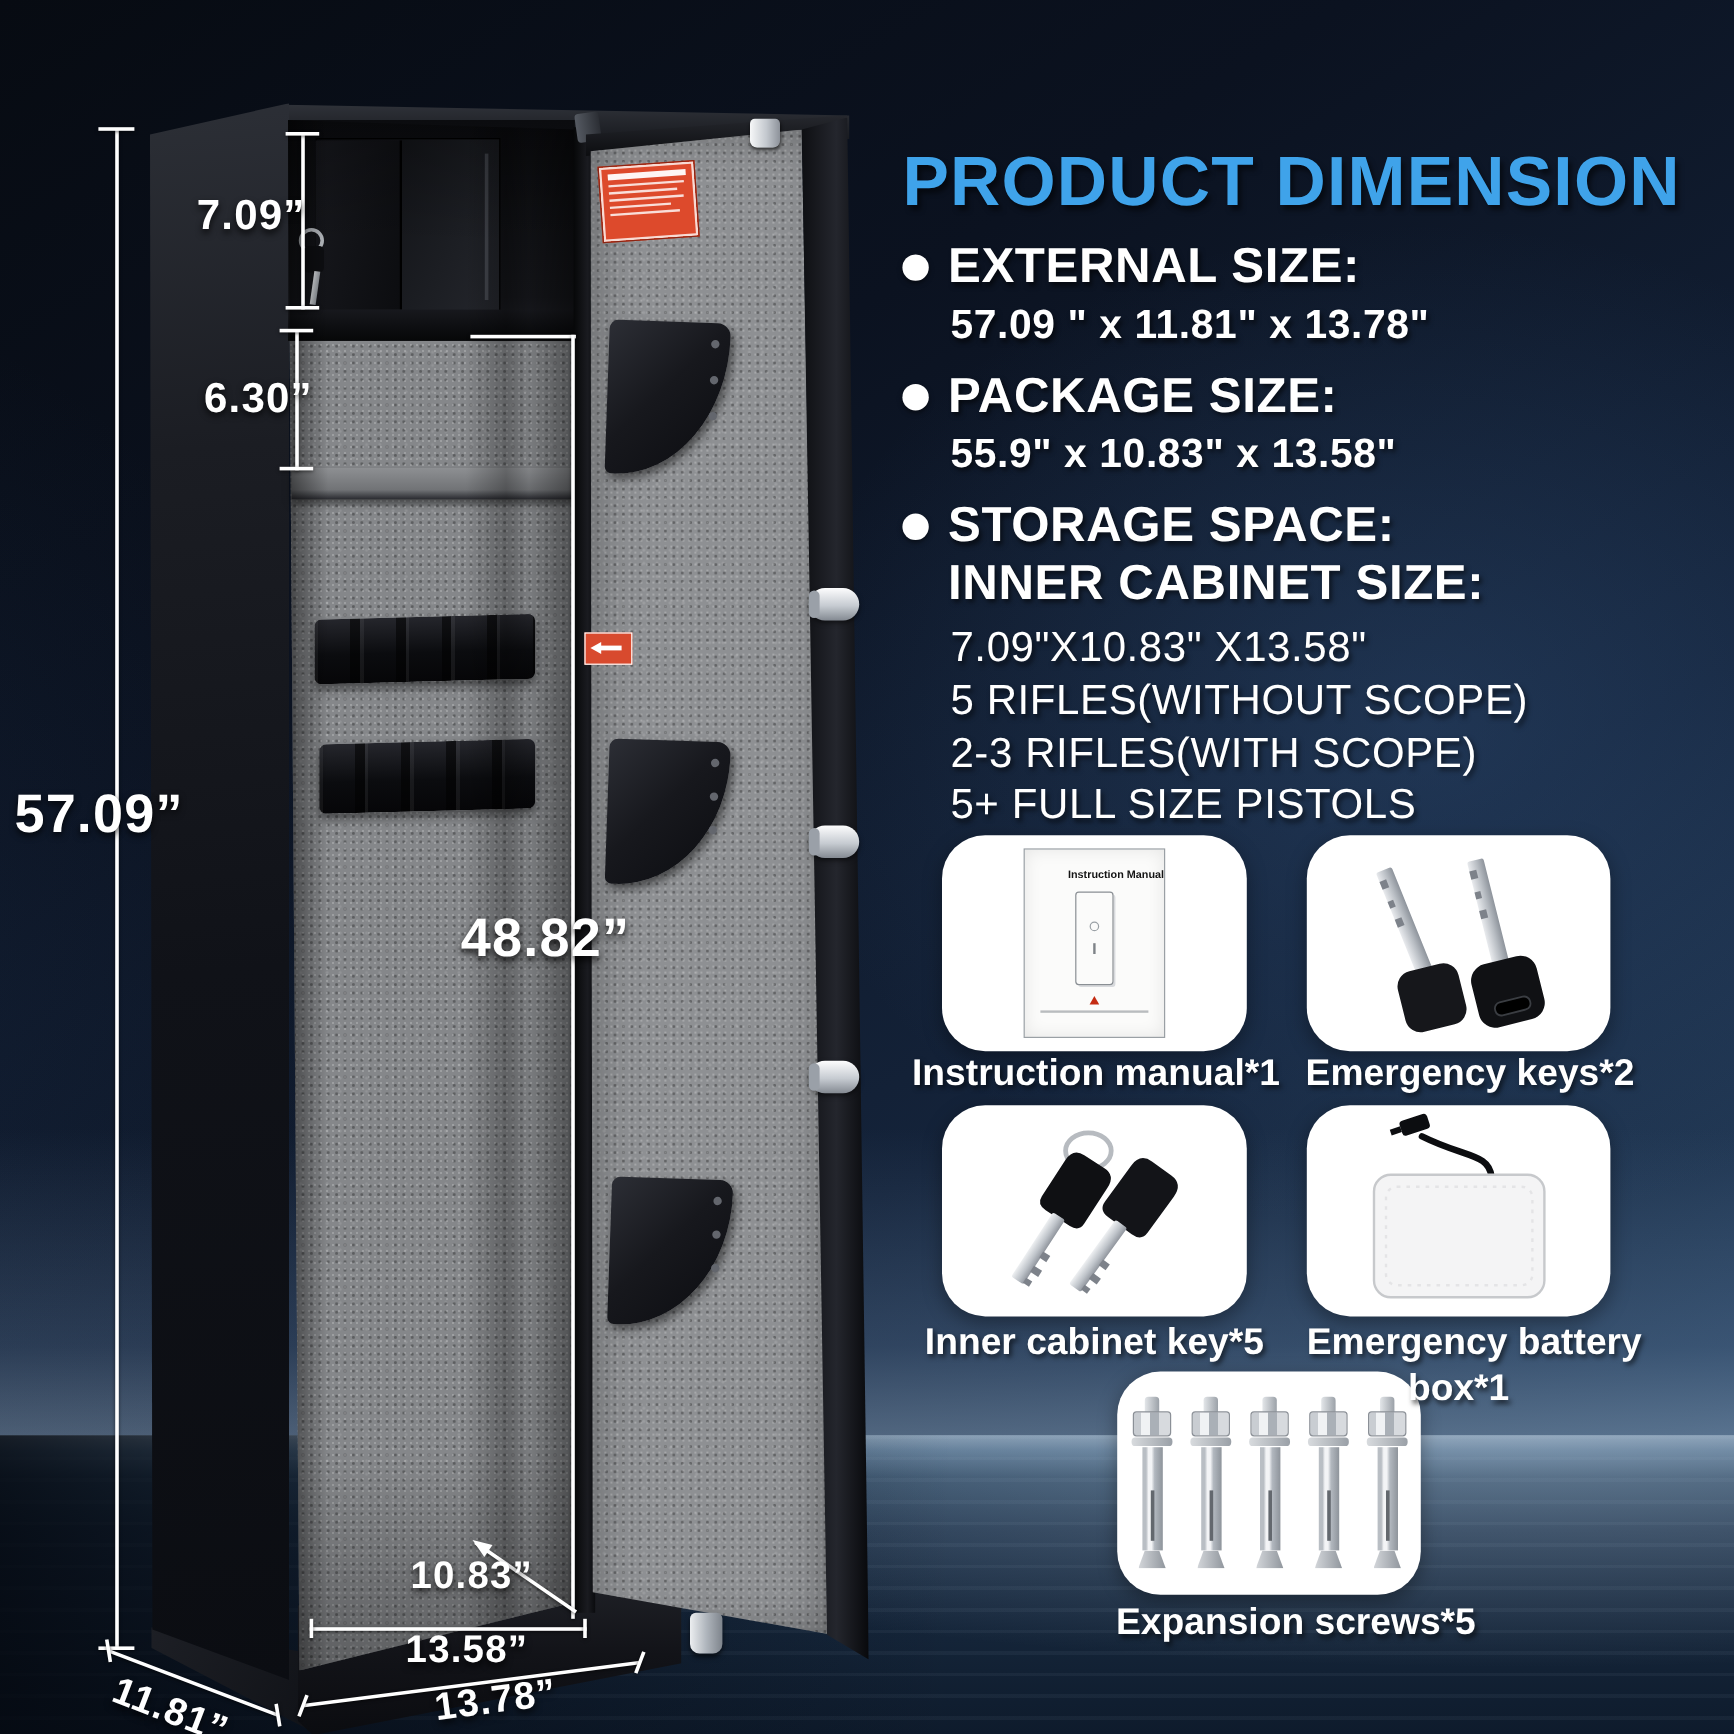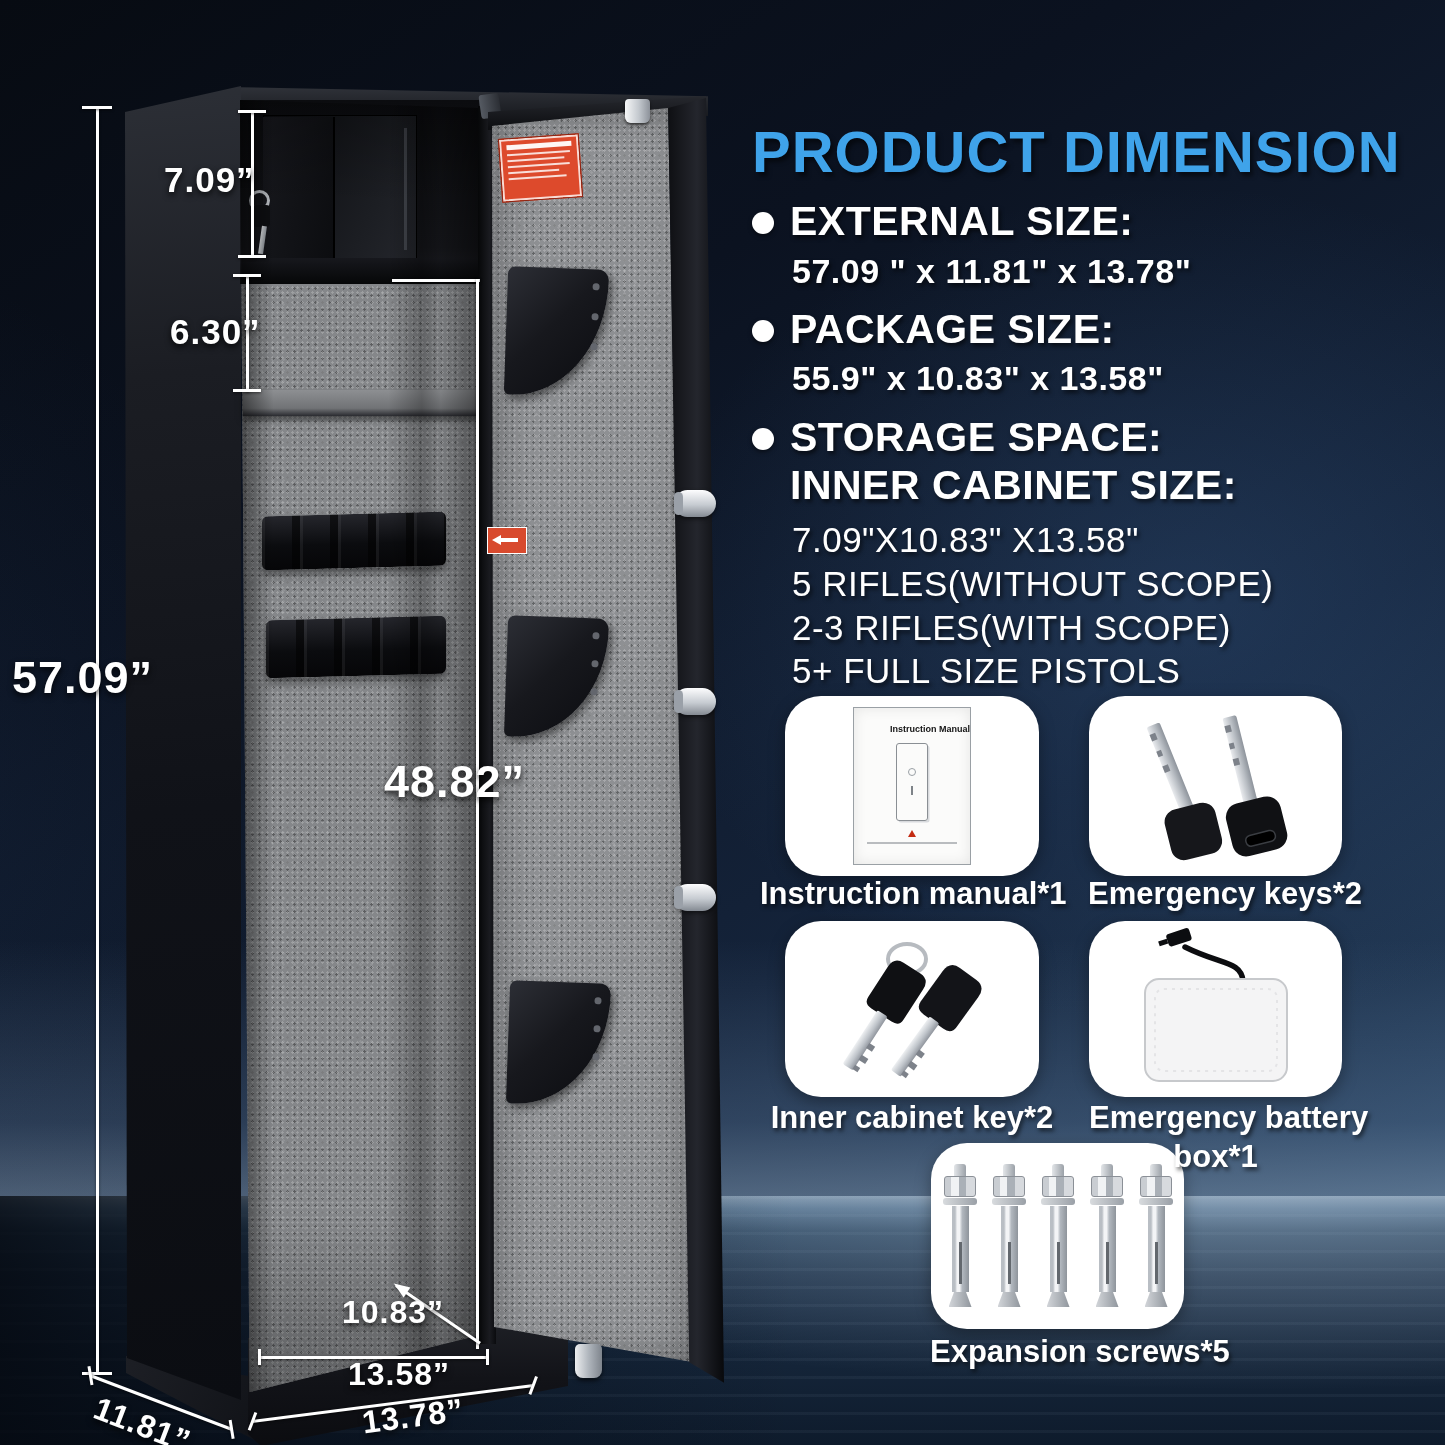--- a/index.html
+++ b/index.html
@@ -229,21 +229,21 @@
   <div class="dlabel" style="left:384px;top:756px;">48.82”</div>
 
   <div class="dline diag" style="left:396px;top:1284px;width:102px;transform:rotate(34.5deg);">
     <span class="arrow-left"></span>
   </div>
   <div class="dlabel" style="left:342px;top:1294px;font-size:32px;">10.83”</div>
 
   <div class="dline" style="left:258px;top:1356px;width:231px;height:3px;"></div>
   <div class="dline tick-v" style="left:258px;top:1349px;"></div>
   <div class="dline tick-v" style="left:486px;top:1349px;"></div>
-  <div class="dlabel" style="left:348px;top:1356px;font-size:32px;">13.58”</div>
+  <div class="dlabel" style="left:338px;top:1356px;font-size:32px;">13.58”</div>
 
   <div class="dline diag" style="left:252px;top:1420px;width:284px;transform:rotate(-7.3deg);">
     <span class="dline" style="left:-1px;top:-8px;width:3px;height:19px;transform:rotate(28deg);"></span>
     <span class="dline" style="right:-1px;top:-8px;width:3px;height:19px;transform:rotate(28deg);position:absolute;"></span>
   </div>
   <div class="dlabel" style="left:362px;top:1398px;font-size:32px;transform:rotate(-7.5deg);">13.78”</div>
 
   <div class="dline diag" style="left:90px;top:1374px;width:152px;transform:rotate(20.8deg);">
     <span class="dline" style="left:-1px;top:-8px;width:3px;height:19px;transform:rotate(-30deg);"></span>
     <span class="dline" style="right:-1px;top:-8px;width:3px;height:19px;transform:rotate(-30deg);position:absolute;"></span>
@@ -376,18 +376,18 @@
         <div class="s-tip"></div>
         <div class="s-nut"></div>
         <div class="s-washer"></div>
         <div class="s-shaft"></div>
         <div class="s-cone"></div>
       </div>
   </div>
 
   <div class="abs card-label" style="left:760px;top:876px;width:304px;">Instruction manual*1</div>
   <div class="abs card-label" style="left:1088px;top:876px;width:256px;">Emergency keys*2</div>
-  <div class="abs card-label" style="left:760px;top:1100px;width:304px;">Inner cabinet key*2</div>
+  <div class="abs card-label" style="left:760px;top:1100px;width:304px;">Inner cabinet key*5</div>
   <div class="abs card-label" style="left:1089px;top:1100px;width:253px;">Emergency battery</div>
   <div class="abs card-label" style="left:1089px;top:1139px;width:253px;">box*1</div>
   <div class="abs card-label" style="left:930px;top:1334px;width:256px;">Expansion screws*5</div>
 
 </div>
 
 </body></html>

